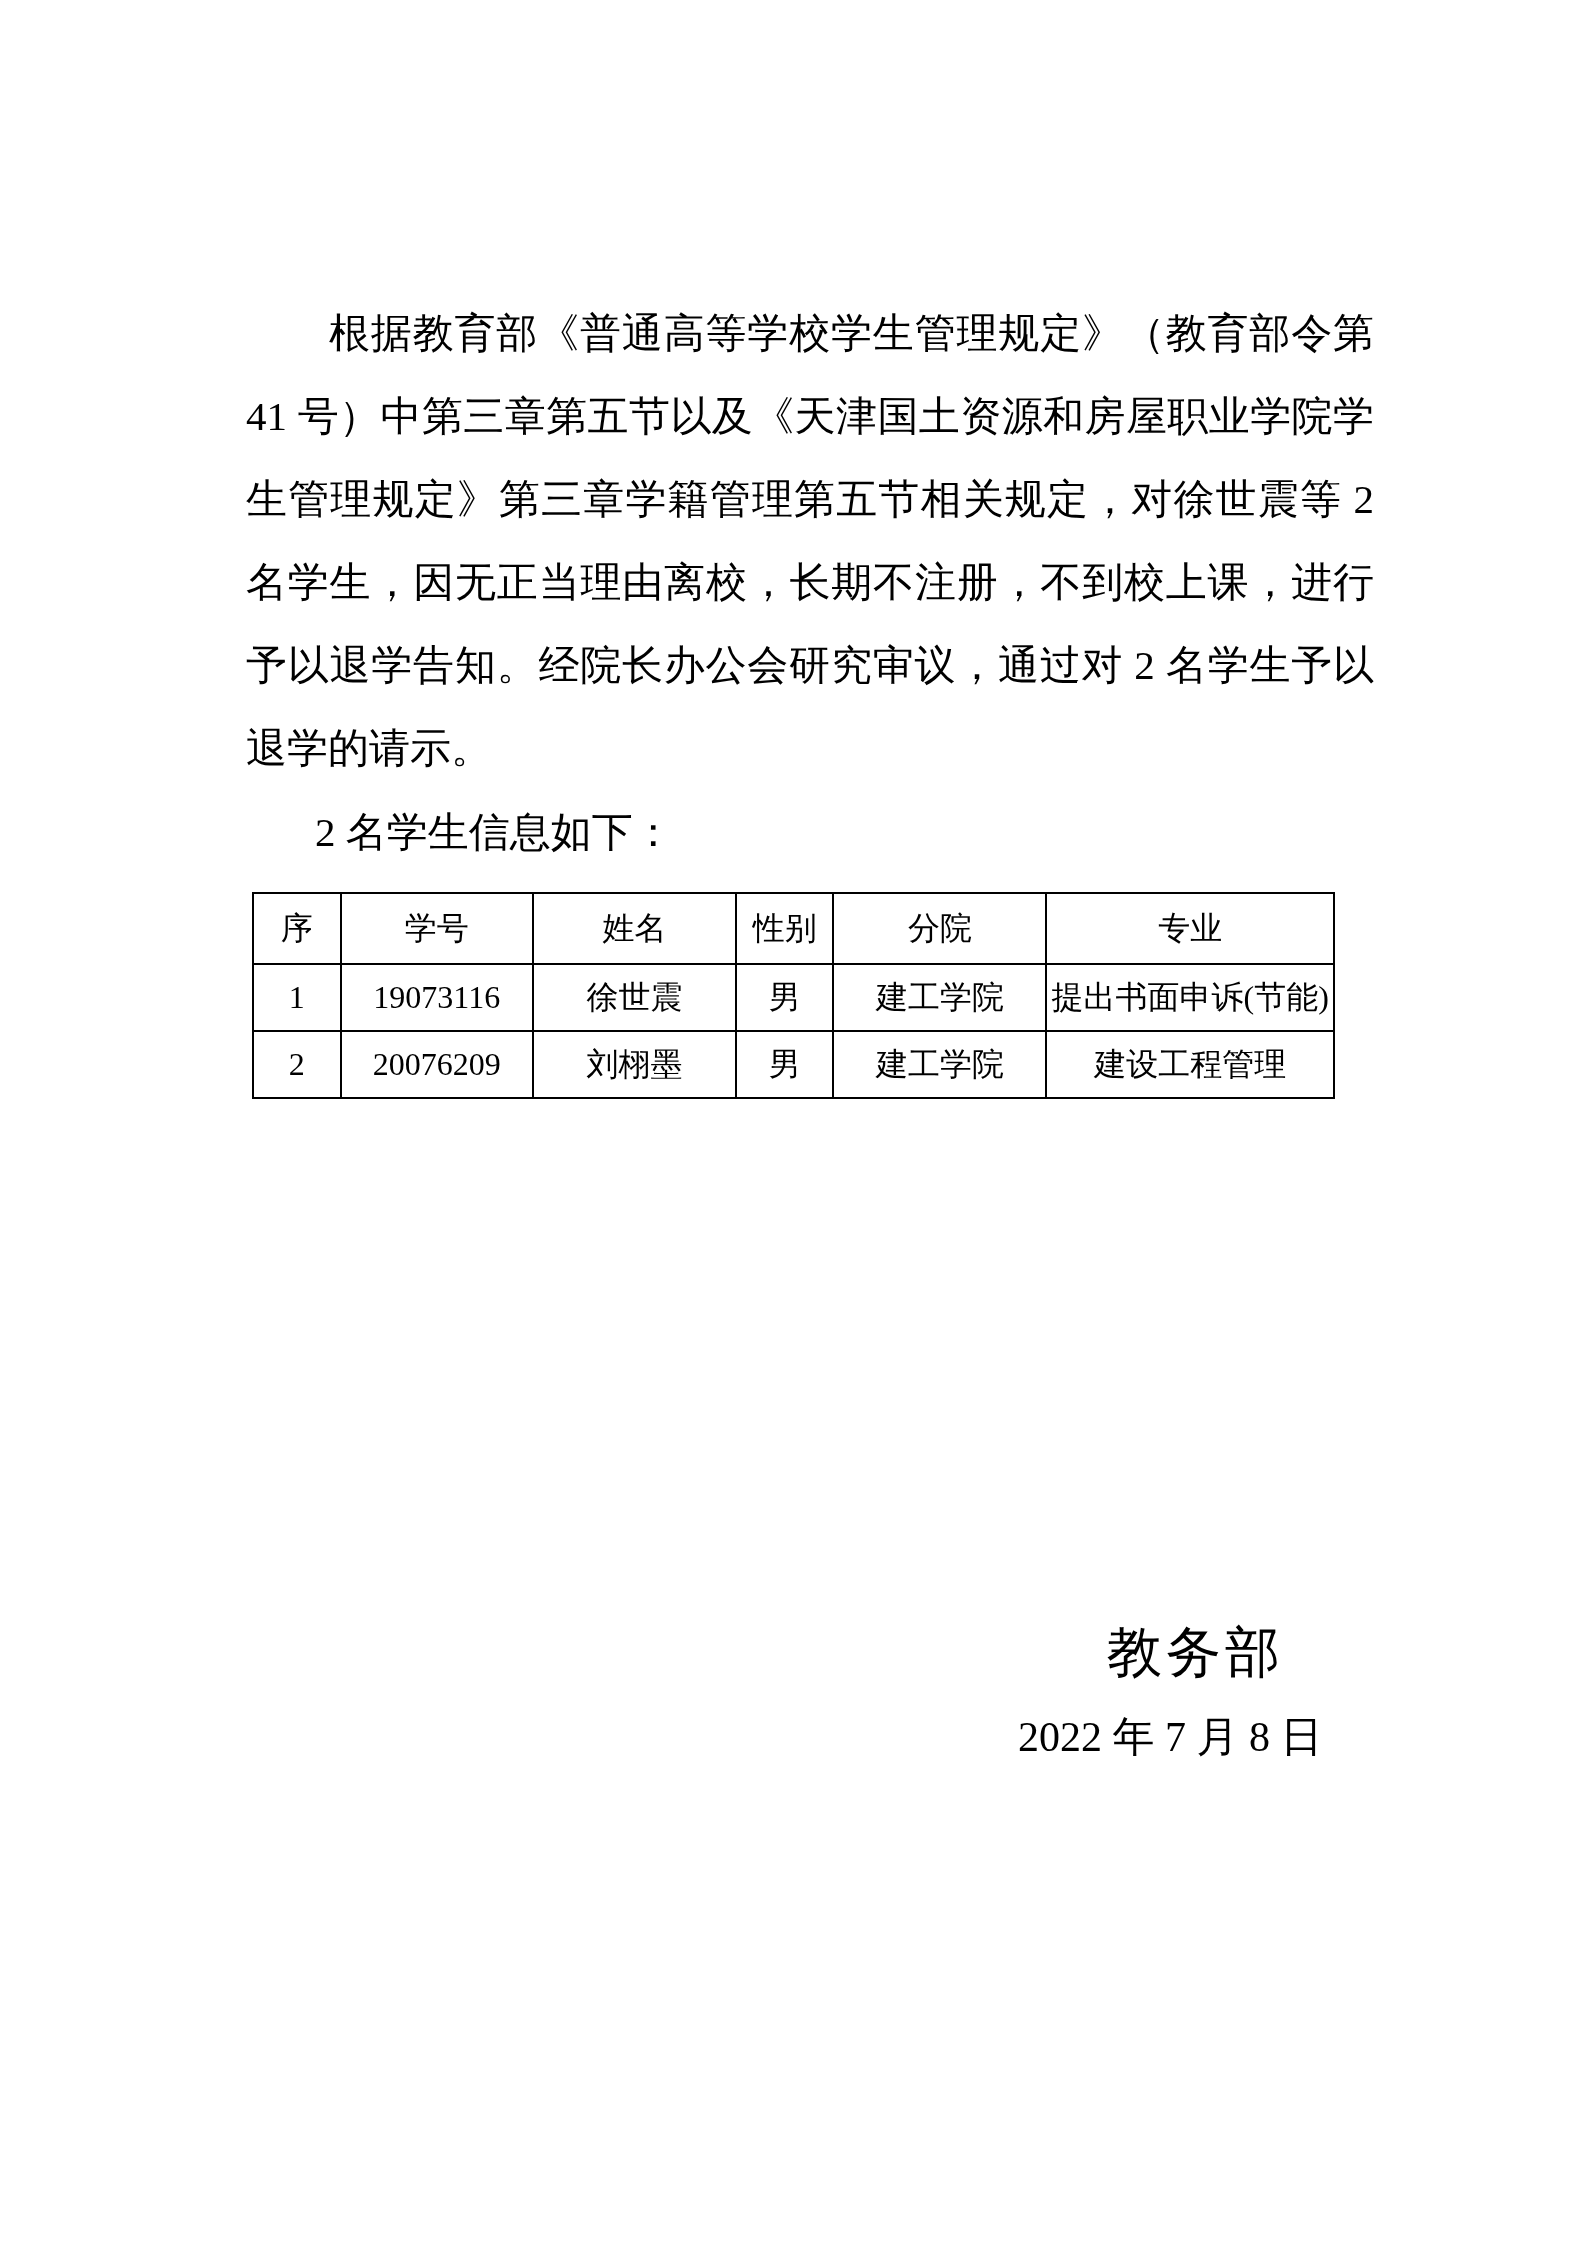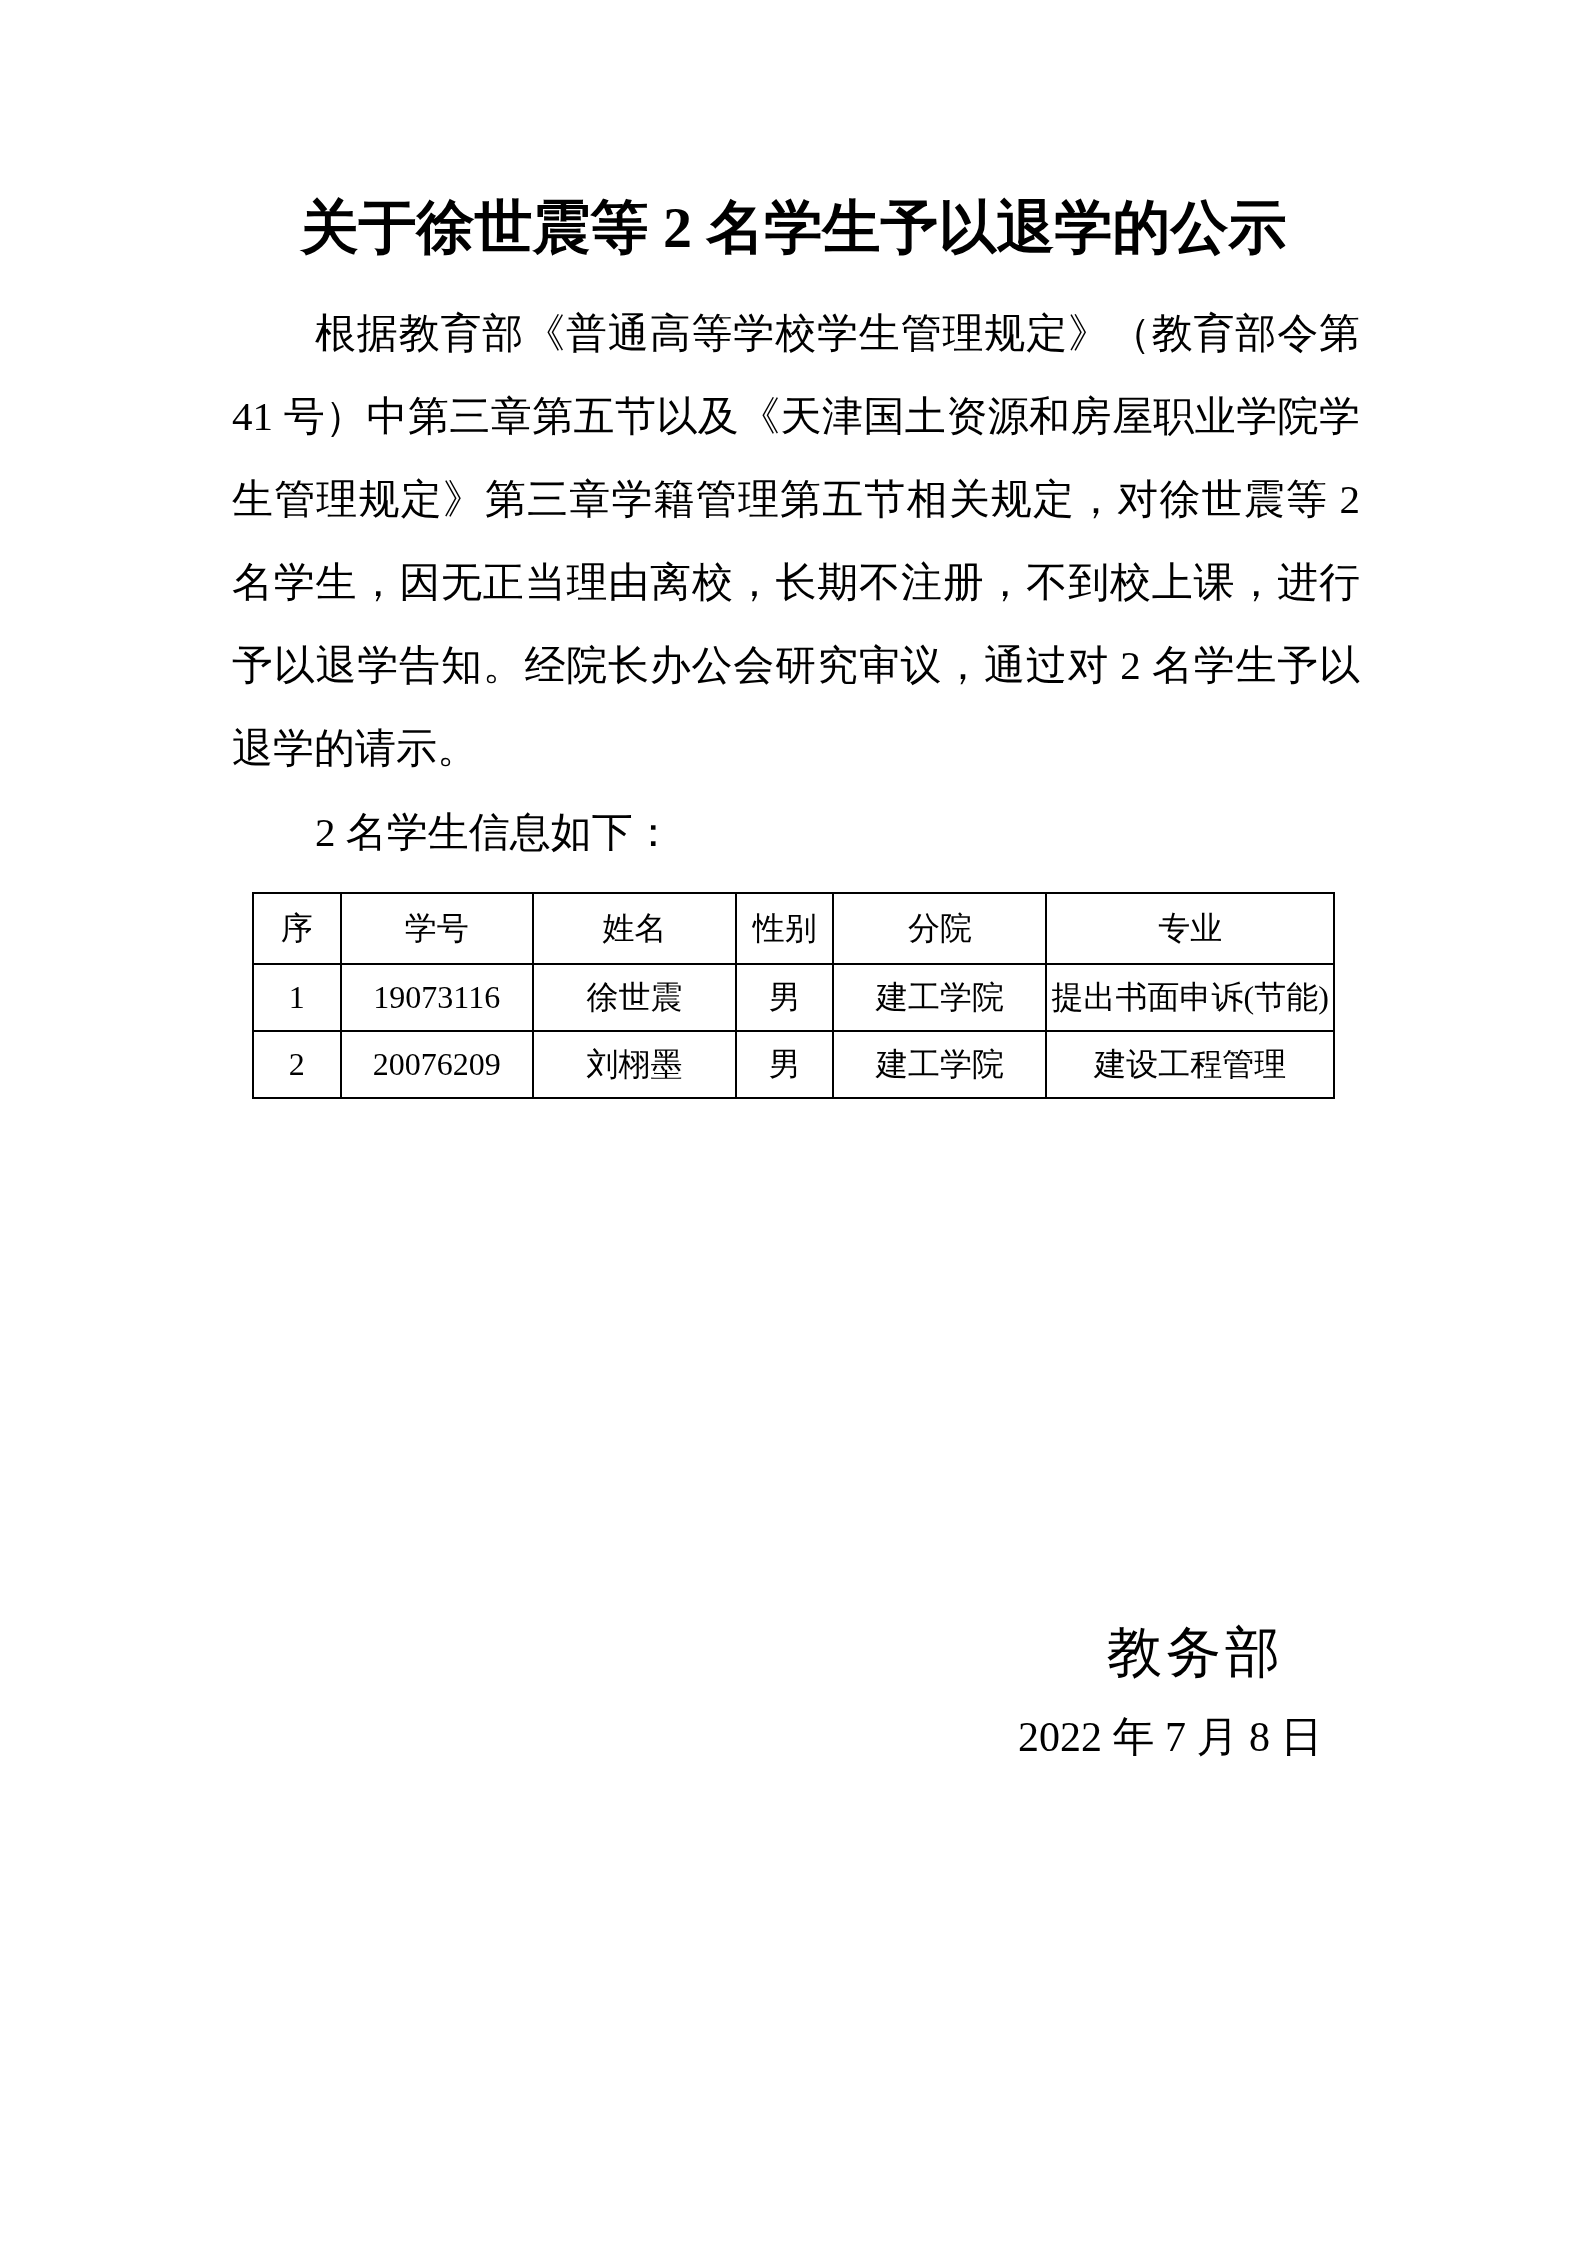--- a/index.html
+++ b/index.html
@@ -26,21 +26,21 @@
   .body-para {
     position: absolute;
     left: 232px;
     width: 1128px;
     font-size: 41px;
     line-height: 83px;
     text-align: justify;
     text-justify: inter-character;
     text-indent: 83px;
   }
-  .para-1 { top: 292px; }
+  .para-1 { top: 292px; margin-left: 14px; }
   .info-line {
     position: absolute;
     left: 232px;
     width: 1128px;
     top: 791px;
     font-size: 41px;
     line-height: 83px;
     text-indent: 83px;
   }
   .students-table {
@@ -80,21 +80,20 @@
     font-size: 42px;
     line-height: 50px;
     white-space: nowrap;
   }
 </style>
 </head>
 <body>
 
 <div class="page">
 
-  <div class="doc-title">关于徐世震等 2 名学生予以退学的公示</div>
 
   <div class="body-para para-1">根据教育部《普通高等学校学生管理规定》（教育部令第 41 号）中第三章第五节以及《天津国土资源和房屋职业学院学生管理规定》第三章学籍管理第五节相关规定，对徐世震等 2 名学生，因无正当理由离校，长期不注册，不到校上课，进行予以退学告知。经院长办公会研究审议，通过对 2 名学生予以退学的请示。</div>
 
   <div class="info-line">2 名学生信息如下：</div>
 
   <table class="students-table">
     <colgroup>
       <col style="width:8.1%">
       <col style="width:17.8%">
       <col style="width:18.8%">

